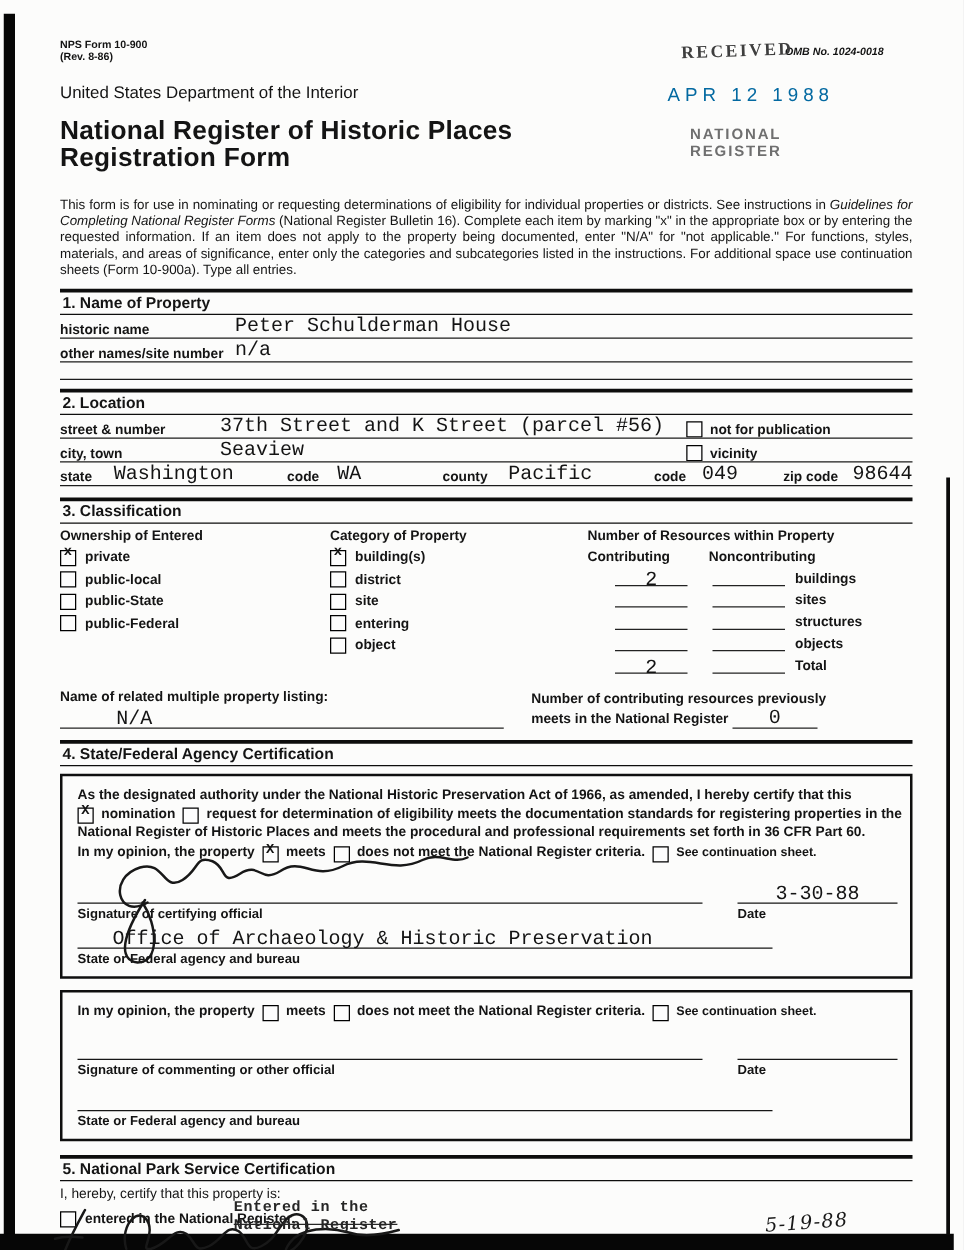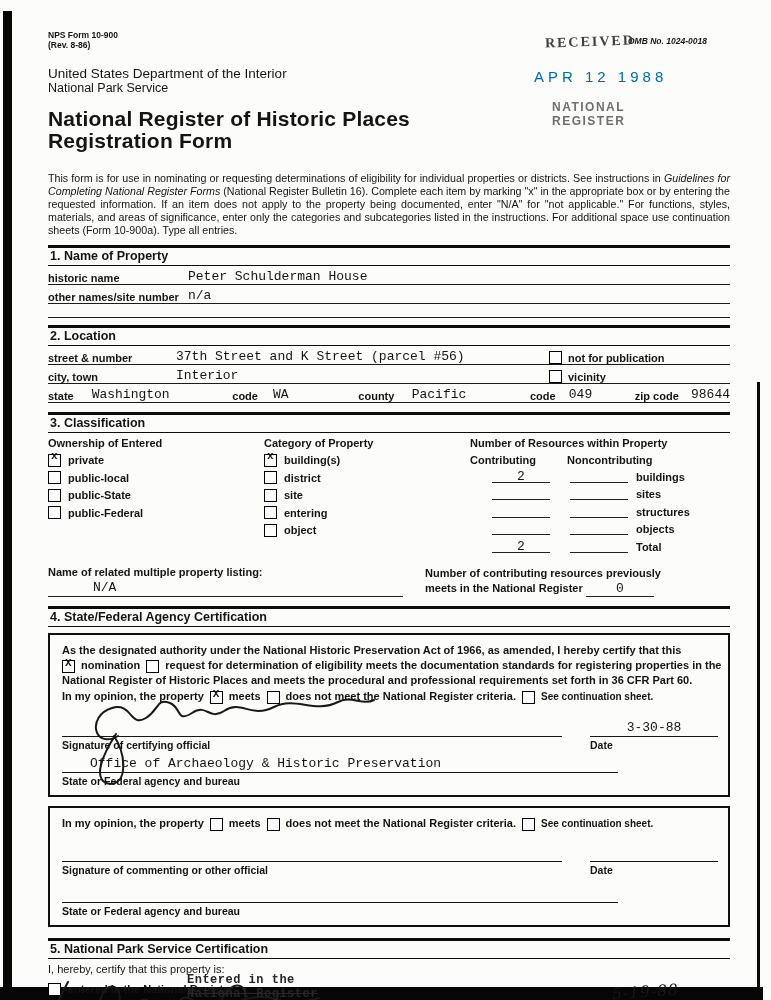--- a/index.html
+++ b/index.html
@@ -25,21 +25,21 @@
   .dept { margin-top:16px; font-size:13.5px; font-weight:normal; }
   .svc  { font-size:12.5px; }
   .big-title { margin-top:13px; font-size:21px; font-weight:bold; line-height:21.5px; letter-spacing:.2px; }
   .instructions { margin-top:21px; font-size:10.7px; line-height:12.9px; text-align:justify; }
 
   .sec-head { margin-top:8px; border-top:3px solid #0d0d0d; border-bottom:1.8px solid #0d0d0d;
     font-size:12.5px; font-weight:bold; padding:1px 0 2px 2px; }
 
   .frow { display:flex; align-items:flex-end; border-bottom:1.6px solid #1c1c1c; height:18px; }
   .frow .lbl { font-size:11px; font-weight:bold; white-space:nowrap; }
-  .tw { font-family:"Liberation Mono","DejaVu Sans Mono",monospace; font-size:13px; font-weight:normal; }
+  .tw { font-family:"Liberation Mono","DejaVu Sans Mono",monospace; font-size:16px; font-weight:normal; }
   .fill { flex:1; }
 
   .cb { display:inline-block; width:11px; height:11px; border:1.6px solid #000; position:relative;
         vertical-align:-2px; background:#fdfdfd; flex:none; }
   .cbmark { position:absolute; left:2px; top:-5px; font-family:"Liberation Mono",monospace;
         font-size:11px; font-weight:bold; }
 
   .class-cols { display:flex; margin-top:4px; }
   .col-own { width:216px; } .col-cat { width:206px; } .col-res { flex:1; }
   .col-title { font-size:11px; font-weight:bold; margin-bottom:5px; }
@@ -99,21 +99,20 @@
     <div>NATIONAL</div>
     <div>REGISTER</div>
   </div>
 
   <div class="content">
     <div class="form-meta">
       <div>NPS Form 10-900</div>
       <div>(Rev. 8-86)</div>
     </div>
     <div class="dept">United States Department of the Interior</div>
-    <div class="svc">National Park Service</div>
     <div class="big-title">
       <div>National Register of Historic Places</div>
       <div>Registration Form</div>
     </div>
     <div class="instructions"><span>This form is for use in nominating or requesting determinations of eligibility for individual properties or districts. See instructions in </span><i>Guidelines for Completing National Register Forms</i><span> (National Register Bulletin 16). Complete each item by marking "x" in the appropriate box or by entering the requested information. If an item does not apply to the property being documented, enter "N/A" for "not applicable." For functions, styles, materials, and areas of significance, enter only the categories and subcategories listed in the instructions. For additional space use continuation sheets (Form 10-900a). Type all entries.</span></div>
 
     <div class="sec-head">1. Name of Property</div>
     <div class="frow">
       <span class="lbl" style="width:130px">historic name</span>
       <span class="tw fill" style="padding-left:10px">Peter Schulderman House</span>
@@ -128,21 +127,21 @@
     <div class="frow">
       <span class="lbl" style="width:110px">street &amp; number</span>
       <span class="tw fill" style="padding-left:18px">37th Street and K Street (parcel #56)</span>
       <span class="cb">
           <span class="cbmark"></span>
         </span>
       <span class="lbl" style="width:162px; padding-left:6px; font-weight:bold">not for publication</span>
     </div>
     <div class="frow">
       <span class="lbl" style="width:110px">city, town</span>
-      <span class="tw fill" style="padding-left:18px">Interior</span>
+      <span class="tw fill" style="padding-left:18px">Seaview</span>
       <span class="cb">
           <span class="cbmark"></span>
         </span>
       <span class="lbl" style="width:162px; padding-left:6px">vicinity</span>
     </div>
     <div class="frow">
       <span class="lbl" style="width:45px">state</span>
       <span class="tw" style="width:145px">Washington</span>
       <span class="lbl" style="width:42px">code</span>
       <span class="tw" style="width:88px">WA</span>

